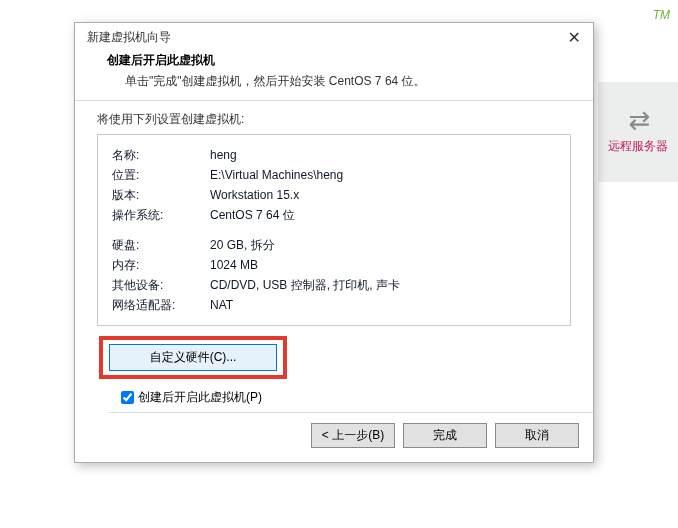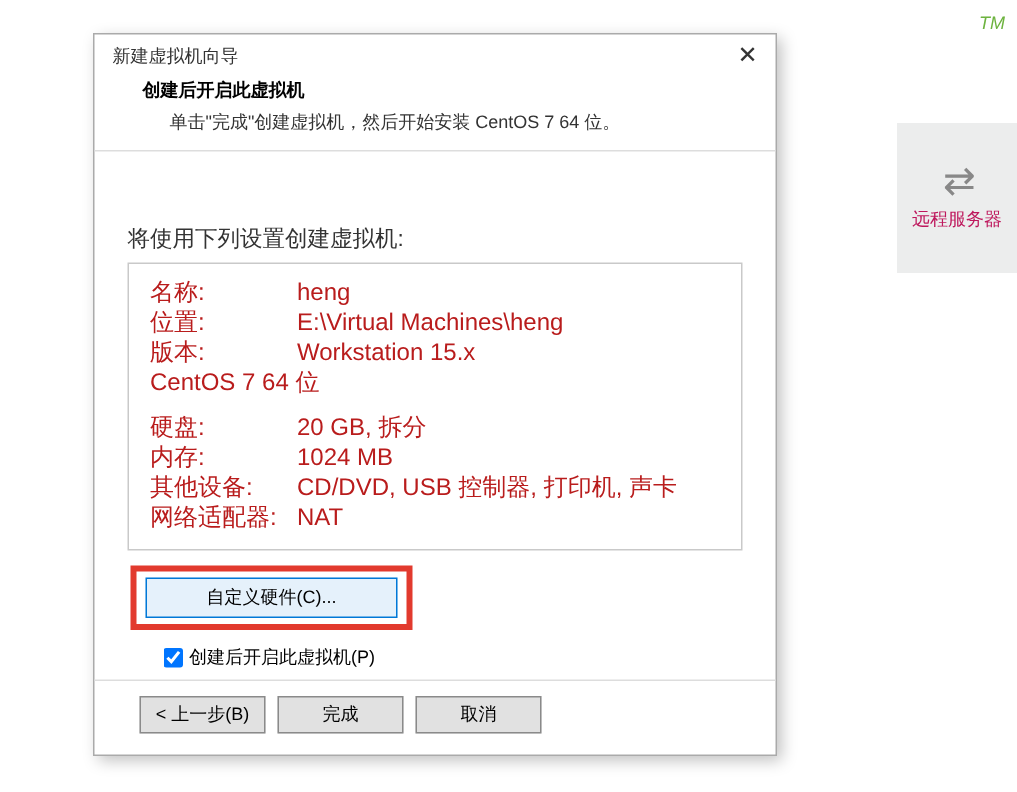--- a/index.html
+++ b/index.html
@@ -35,22 +35,22 @@
     letter-spacing: -3px;
   }
   .bg-panel .lbl {
     color: #be185d;
     font-size: 12px;
     margin-top: 6px;
   }
 
   .dialog {
     position: absolute;
-    left: 62px; top: 22px;
-    width: 456px;
+    left: 74px; top: 22px;
+    width: 520px;
     background: #fff;
     border: 1px solid #aaa;
     box-shadow: 3px 3px 10px rgba(0,0,0,0.25);
   }
   .titlebar {
     display: flex;
     justify-content: space-between;
     align-items: center;
     padding: 6px 8px 6px 12px;
     font-size: 12px;
@@ -77,34 +77,33 @@
     color: #333;
     padding-left: 18px;
   }
   .sep {
     border-top: 1px solid #ddd;
   }
   .content {
     padding: 10px 22px 6px 22px;
   }
   .use-line {
-    font-size: 15px;
+    font-size: 12px;
     color: #333;
     margin-bottom: 6px;
-    margin-top: 39px;
   }
   .settings-box {
     border: 1px solid #c9c9c9;
     background: #fff;
     padding: 10px 14px 10px 14px;
   }
   .kv {
     display: flex;
-    font-size: 16px;
-    color: #b91c1c;
+    font-size: 12px;
+    color: #0f172a;
     line-height: 20px;
   }
   .kv .k { width: 98px; }
   .kv-gap { height: 10px; }
   .custom-row {
     margin-top: 10px;
     padding-left: 2px;
   }
   .custom-highlight {
     border: 4px solid #e23a2e;
@@ -130,23 +129,25 @@
   .chk-row {
     margin-top: 10px;
     display: flex;
     align-items: center;
     gap: 4px;
     padding-left: 24px;
   }
   .chk-row input { width: 13px; height: 13px; }
   .footer {
     border-top: 1px solid #ddd;
-    padding: 10px 14px 14px 30px;
-    display: flex;
+    padding: 10px 14px 14px 14px;
+    display: flex;
+    justify-content: flex-end;
     gap: 8px;
+    margin-left: 33px;
   }
 </style>
 </head>
 <body>
 
 <span class="bg-tm">TM</span>
 <div class="bg-panel">
   <div class="arrows">⇄</div>
   <div class="lbl">远程服务器</div>
 </div>
@@ -175,20 +176,21 @@
         </div>
       <div class="kv">
           <div class="k">位置:</div>
           <div>E:\Virtual Machines\heng</div>
         </div>
       <div class="kv">
           <div class="k">版本:</div>
           <div>Workstation 15.x</div>
         </div>
       <div class="kv">
+          <div class="k">操作系统:</div>
           <div>CentOS 7 64 位</div>
         </div>
       <div class="kv-gap"></div>
       <div class="kv">
           <div class="k">硬盘:</div>
           <div>20 GB, 拆分</div>
         </div>
       <div class="kv">
           <div class="k">内存:</div>
           <div>1024 MB</div>

